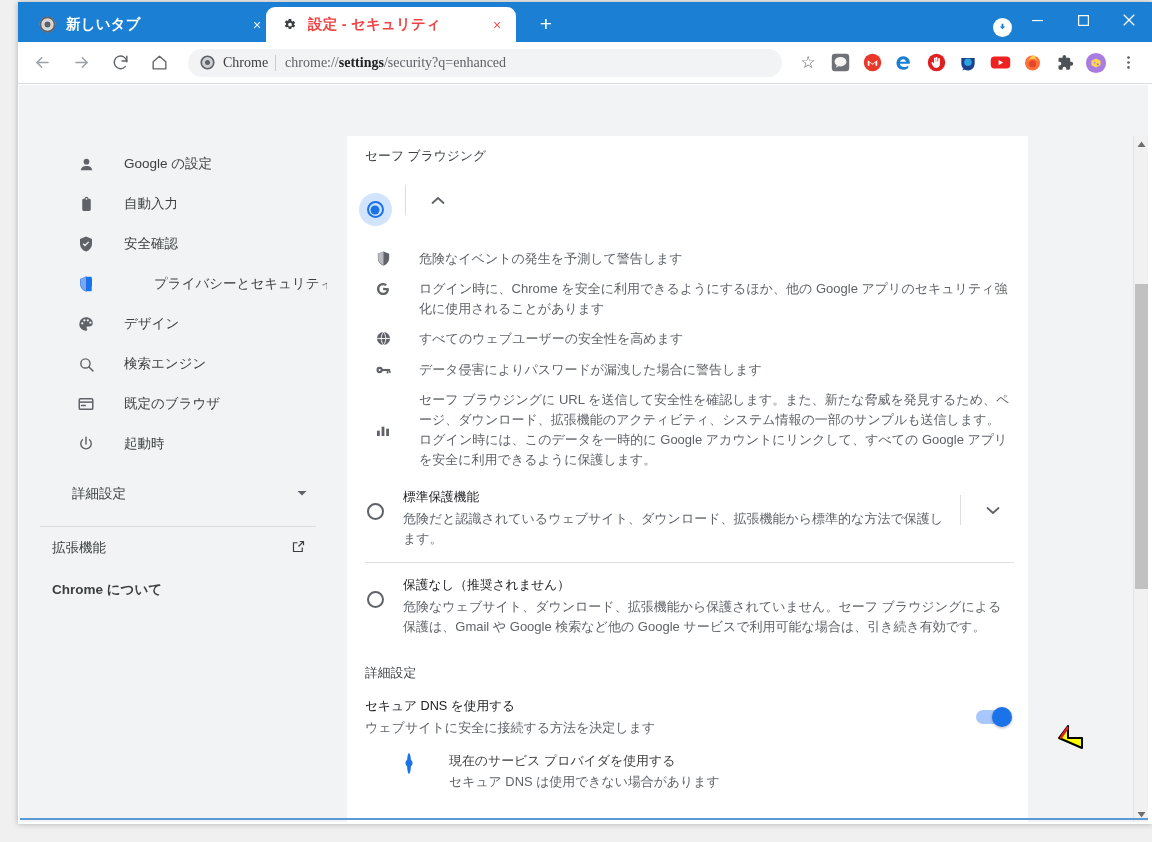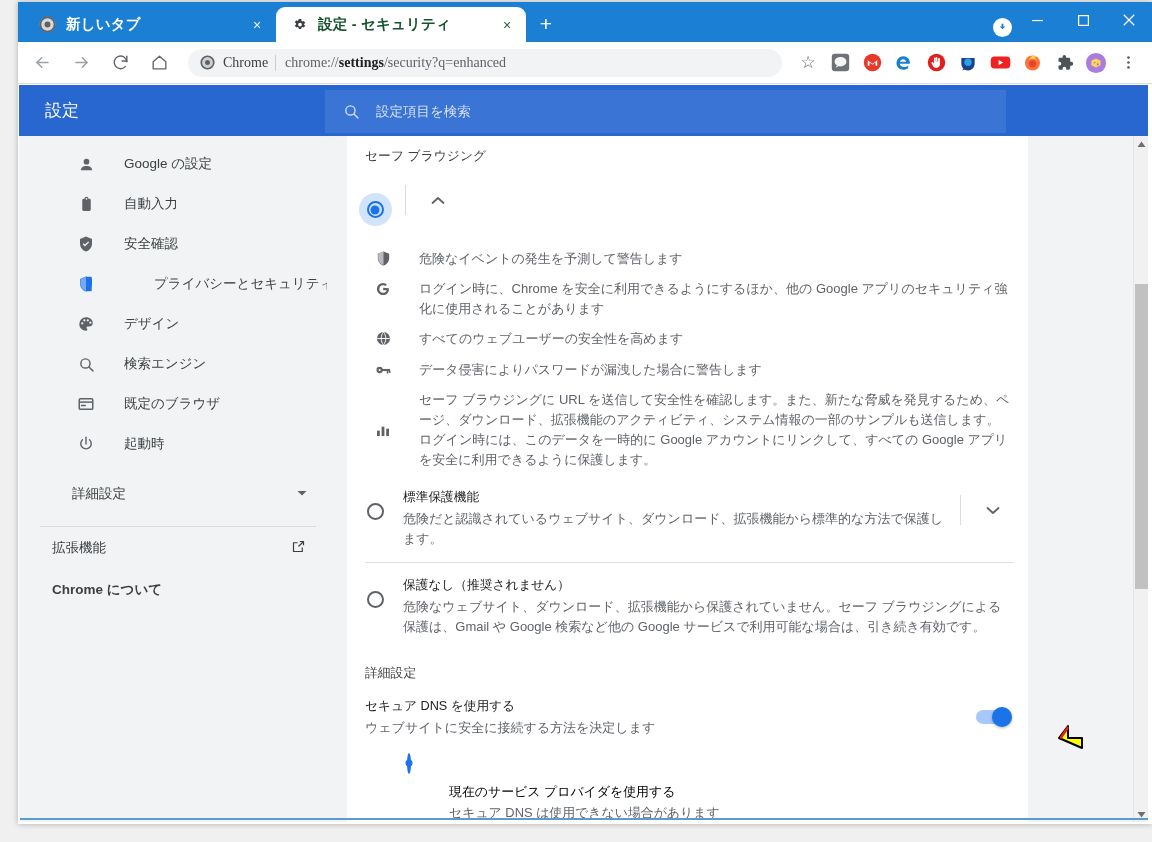--- a/index.html
+++ b/index.html
@@ -31,24 +31,24 @@
     width: 1134px; height: 40px;
     background: #1b7fd4;
   }
   .tab {
     position: absolute; top: 5px; height: 35px;
     display: flex; align-items: center;
     box-sizing: border-box;
   }
   .tab.inactive { left: 6px; width: 252px; color: #ffffff; }
   .tab.active {
-    left: 258px; width: 250px;
+    left: 248px; width: 250px;
     background: #ffffff;
     border-radius: 9px 9px 0 0;
-    color: #14532d;
+    color: #ef4444;
   }
   .tab-favicon {
     width: 18px; height: 18px; margin-left: 14px; margin-right: 10px;
     flex: 0 0 auto; display: flex; align-items: center; justify-content: center;
   }
   .tab-title {
     font-size: 14.5px; font-weight: bold; flex: 1 1 auto;
     white-space: nowrap; overflow: hidden; text-overflow: ellipsis;
     letter-spacing: .2px;
   }
@@ -265,21 +265,21 @@
   .sub-radio {
     width: 15px; height: 15px; border-radius:50%;
     border: 2px solid #1a73e8; box-sizing:border-box; position:relative;
   }
   .sub-radio::after {
     content:''; position:absolute; left:50%; top:50%;
     width: 7px; height:7px; border-radius:50%;
     background:#1a73e8; transform: translate(-50%,-50%);
   }
   .sub-body { flex:1 1 auto; padding-left: 12px; }
-  .sub-label { font-size: 12.9px; color:#000000; margin-bottom: 4px; margin-top: 31px; }
+  .sub-label { font-size: 12.9px; color:#404040; margin-bottom: 4px; }
   .sub-desc { font-size: 12.9px; color:#5f6368; }
 
   
   .scrollbar {
     position: absolute; right: 0; top: 51px;
     width: 15px; height: 686px;
     background: #f1f1f1;
     border-left: 1px solid #e4e4e4;
     box-sizing: border-box;
   }
@@ -464,32 +464,20 @@
               <circle cx="12" cy="5" r="1.9"></circle>
               <circle cx="12" cy="12" r="1.9"></circle>
               <circle cx="12" cy="19" r="1.9"></circle>
             </svg>
         </div>
       </div>
     </div>
 
     <div class="settings-page">
 
-      <div class="settings-header">
-        <div class="settings-title">設定</div>
-        <div class="settings-search">
-          <span class="search-ico">
-            <svg width="17" height="17" viewBox="0 0 24 24" fill="none" stroke="#cfdcf5" stroke-width="2">
-                <circle cx="10.5" cy="10.5" r="6.5"></circle>
-                <path d="M15.5 15.5L21 21" stroke-linecap="round"></path>
-              </svg>
-          </span>
-          <span class="search-ph">設定項目を検索</span>
-        </div>
-      </div>
 
       <div class="sidebar">
 
         <div class="side-item">
           <span class="side-ico">
             <svg width="17" height="17" viewBox="0 0 24 24" fill="currentColor">
                 <circle cx="12" cy="8" r="4"></circle>
                 <path d="M4 20c0-4 3.6-6 8-6s8 2 8 6z"></path>
               </svg>
           </span>

